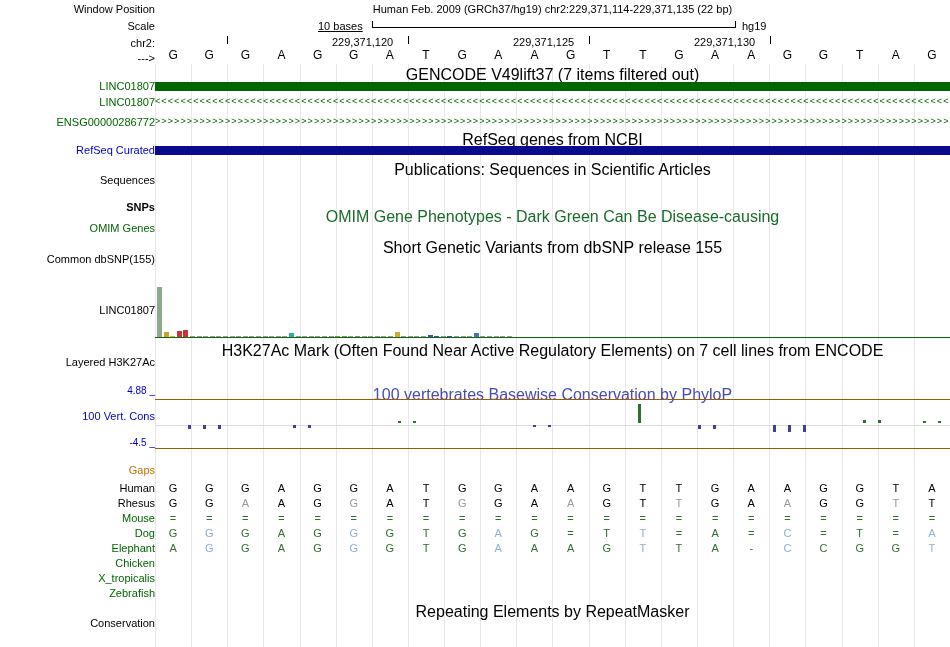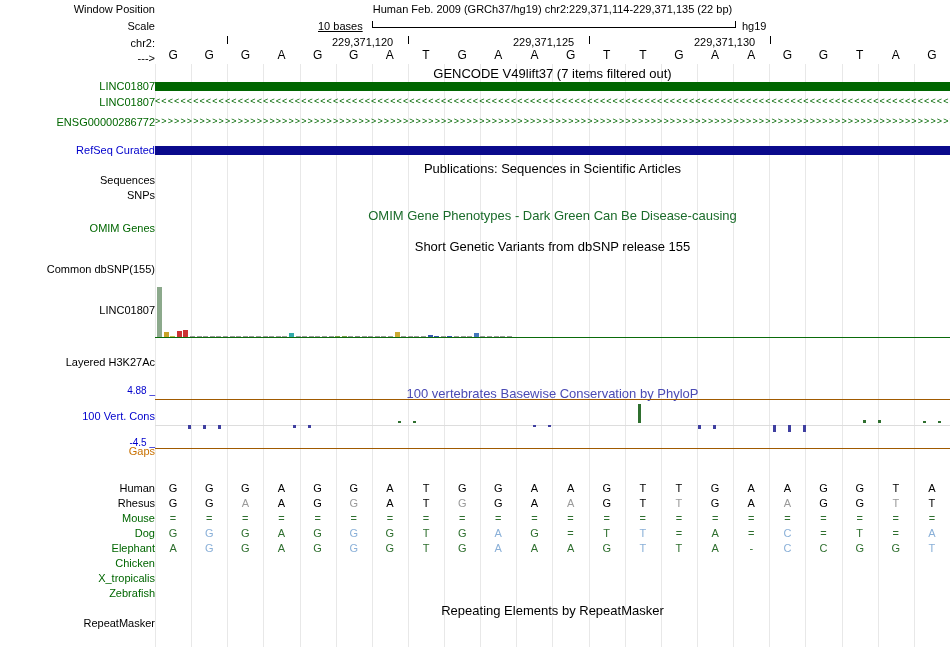--- a/index.html
+++ b/index.html
@@ -135,21 +135,21 @@
     height: 9px;
     background: #0a0a8c;
   }
   .label-green { color: #006600; }
   .label-blue  { color: #0000cc; }
   .label-orange{ color: #c87000; }
   .center-title {
     position: absolute;
     left: 155px; width: 795px;
     text-align: center;
-    font-size: 13px;
+    font-size: 16px;
     color: #000;
   }
   .center-title.green { color: #1a6b2a; }
   .center-title.blueish { color: #4a4ab4; }
   
   #gtex-plot {
     position: absolute;
     left: 155px;
     width: 795px;
     height: 56px;
@@ -297,34 +297,35 @@
   <div class="lbl label-green" style="top:97px;">LINC01807</div>
   <div class="track-area" style="top:96px; height:11px;">
     <div class="arrowline" id="arrows-left">&lt;&lt;&lt;&lt;&lt;&lt;&lt;&lt;&lt;&lt;&lt;&lt;&lt;&lt;&lt;&lt;&lt;&lt;&lt;&lt;&lt;&lt;&lt;&lt;&lt;&lt;&lt;&lt;&lt;&lt;&lt;&lt;&lt;&lt;&lt;&lt;&lt;&lt;&lt;&lt;&lt;&lt;&lt;&lt;&lt;&lt;&lt;&lt;&lt;&lt;&lt;&lt;&lt;&lt;&lt;&lt;&lt;&lt;&lt;&lt;&lt;&lt;&lt;&lt;&lt;&lt;&lt;&lt;&lt;&lt;&lt;&lt;&lt;&lt;&lt;&lt;&lt;&lt;&lt;&lt;&lt;&lt;&lt;&lt;&lt;&lt;&lt;&lt;&lt;&lt;&lt;&lt;&lt;&lt;&lt;&lt;&lt;&lt;&lt;&lt;&lt;&lt;&lt;&lt;&lt;&lt;&lt;&lt;&lt;&lt;&lt;&lt;&lt;&lt;&lt;&lt;&lt;&lt;&lt;&lt;&lt;&lt;&lt;&lt;&lt;&lt;&lt;&lt;&lt;&lt;&lt;&lt;&lt;&lt;&lt;&lt;&lt;&lt;&lt;&lt;&lt;&lt;&lt;&lt;&lt;&lt;&lt;&lt;&lt;&lt;&lt;&lt;&lt;&lt;&lt;&lt;&lt;&lt;&lt;&lt;&lt;&lt;&lt;&lt;&lt;&lt;&lt;&lt;&lt;&lt;&lt;&lt;&lt;&lt;&lt;&lt;&lt;&lt;&lt;&lt;&lt;&lt;&lt;&lt;&lt;&lt;&lt;&lt;&lt;&lt;&lt;&lt;&lt;&lt;&lt;&lt;&lt;&lt;&lt;&lt;</div>
   </div>
 
   <div class="lbl label-green" style="top:117px;">ENSG00000286772</div>
   <div class="track-area" style="top:116px; height:11px;">
     <div class="arrowline" id="arrows-right">&gt;&gt;&gt;&gt;&gt;&gt;&gt;&gt;&gt;&gt;&gt;&gt;&gt;&gt;&gt;&gt;&gt;&gt;&gt;&gt;&gt;&gt;&gt;&gt;&gt;&gt;&gt;&gt;&gt;&gt;&gt;&gt;&gt;&gt;&gt;&gt;&gt;&gt;&gt;&gt;&gt;&gt;&gt;&gt;&gt;&gt;&gt;&gt;&gt;&gt;&gt;&gt;&gt;&gt;&gt;&gt;&gt;&gt;&gt;&gt;&gt;&gt;&gt;&gt;&gt;&gt;&gt;&gt;&gt;&gt;&gt;&gt;&gt;&gt;&gt;&gt;&gt;&gt;&gt;&gt;&gt;&gt;&gt;&gt;&gt;&gt;&gt;&gt;&gt;&gt;&gt;&gt;&gt;&gt;&gt;&gt;&gt;&gt;&gt;&gt;&gt;&gt;&gt;&gt;&gt;&gt;&gt;&gt;&gt;&gt;&gt;&gt;&gt;&gt;&gt;&gt;&gt;&gt;&gt;&gt;&gt;&gt;&gt;&gt;&gt;&gt;&gt;&gt;&gt;&gt;&gt;&gt;&gt;&gt;&gt;&gt;&gt;&gt;&gt;&gt;&gt;&gt;&gt;&gt;&gt;&gt;&gt;&gt;&gt;&gt;&gt;&gt;&gt;&gt;&gt;&gt;&gt;&gt;&gt;&gt;&gt;&gt;&gt;&gt;&gt;&gt;&gt;&gt;&gt;&gt;&gt;&gt;&gt;&gt;&gt;&gt;&gt;&gt;&gt;&gt;&gt;&gt;&gt;&gt;&gt;&gt;&gt;&gt;&gt;&gt;&gt;&gt;&gt;&gt;&gt;&gt;&gt;&gt;&gt;&gt;</div>
   </div>
 
+  <div class="center-title" style="top:131px;">RefSeq genes from NCBI</div>
   <div class="lbl label-blue" style="top:145px;">RefSeq Curated</div>
   <div class="track-area" style="top:145px; height:10px;">
     <div class="bluebar" style="top:1px;"></div>
   </div>
 
   <div class="center-title" style="top:161px;">Publications: Sequences in Scientific Articles</div>
   <div class="lbl" style="top:175px;">Sequences</div>
-  <div class="lbl" style="top:190px;">SNPs</div>
+  <div class="lbl" style="top:202px;font-weight:bold;">SNPs</div>
 
   <div class="lbl label-green" style="top:223px;">OMIM Genes</div>
   <div class="center-title green" style="top:208px;">OMIM Gene Phenotypes - Dark Green Can Be Disease-causing</div>
 
   <div class="center-title" style="top:239px;">Short Genetic Variants from dbSNP release 155</div>
-  <div class="lbl" style="top:264px;">Common dbSNP(155)</div>
+  <div class="lbl" style="top:254px;">Common dbSNP(155)</div>
 
   <div class="lbl" style="top:305px;">LINC01807</div>
   <div id="gtex-plot" style="top:282px;">
       <div class="bar" style="height: 50px; left: 2px; background: rgb(140, 169, 140);"></div>
       <div class="bar" style="height: 5px; left: 8.6px; background: rgb(201, 162, 39);"></div>
       <div class="bar" style="height: 1px; left: 15.2px; background: rgb(189, 189, 77);"></div>
       <div class="bar" style="height: 6px; left: 21.8px; background: rgb(204, 51, 51);"></div>
       <div class="bar" style="height: 7px; left: 28.4px; background: rgb(204, 51, 51);"></div>
       <div class="bar" style="height: 1px; left: 35px; background: rgb(153, 153, 153);"></div>
       <div class="bar" style="height: 1px; left: 41.6px; background: rgb(153, 153, 153);"></div>
@@ -370,20 +371,21 @@
       <div class="bar" style="height: 1px; left: 305.6px; background: rgb(153, 153, 153);"></div>
       <div class="bar" style="height: 1px; left: 312.2px; background: rgb(153, 153, 153);"></div>
       <div class="bar" style="height: 4px; left: 318.8px; background: rgb(68, 119, 187);"></div>
       <div class="bar" style="height: 1px; left: 325.4px; background: rgb(153, 153, 153);"></div>
       <div class="bar" style="height: 1px; left: 332px; background: rgb(153, 153, 153);"></div>
       <div class="bar" style="height: 1px; left: 338.6px; background: rgb(153, 153, 153);"></div>
       <div class="bar" style="height: 1px; left: 345.2px; background: rgb(153, 153, 153);"></div>
       <div class="bar" style="height: 1px; left: 351.8px; background: rgb(153, 153, 153);"></div>
     </div>
 
+  <div class="center-title" style="top:342px;">H3K27Ac Mark (Often Found Near Active Regulatory Elements) on 7 cell lines from ENCODE</div>
   <div class="lbl" style="top:357px;">Layered H3K27Ac</div>
 
   <div class="center-title blueish" style="top:386px;">100 vertebrates Basewise Conservation by PhyloP</div>
   <div class="axislbl" style="top:385px;">4.88 _</div>
   <div class="axislbl" style="top:437px;">-4.5 _</div>
   <div class="lbl label-blue" style="top:411px;">100 Vert. Cons</div>
   <div id="cons-plot" style="top:399px;">
     <div class="midline" style="top:25px;"></div>
   <div class="cbar" style="left: 33px; top: 25px; height: 4.3177px; background: rgb(63, 63, 160);"></div>
       <div class="cbar" style="left: 48px; top: 25px; height: 4.3177px; background: rgb(63, 63, 160);"></div>
@@ -399,21 +401,21 @@
       <div class="cbar" style="left: 558px; top: 25px; height: 3.83795px; background: rgb(63, 63, 160);"></div>
       <div class="cbar" style="left: 618px; top: 25px; height: 7.19616px; background: rgb(63, 63, 160);"></div>
       <div class="cbar" style="left: 633px; top: 25px; height: 7.19616px; background: rgb(63, 63, 160);"></div>
       <div class="cbar" style="left: 648px; top: 25px; height: 7.19616px; background: rgb(63, 63, 160);"></div>
       <div class="cbar" style="left: 708px; bottom: 25px; height: 2.87846px; background: rgb(47, 111, 47);"></div>
       <div class="cbar" style="left: 723px; bottom: 25px; height: 2.87846px; background: rgb(47, 111, 47);"></div>
       <div class="cbar" style="left: 768px; bottom: 25px; height: 2.39872px; background: rgb(47, 111, 47);"></div>
       <div class="cbar" style="left: 783px; bottom: 25px; height: 2.39872px; background: rgb(47, 111, 47);"></div>
     </div>
 
-  <div class="lbl label-orange" style="top:446px;">Gaps</div>
+  <div class="lbl label-orange" style="top:465px;">Gaps</div>
 
   <div id="multiz-rows">
       <div class="sp-lbl" style="top: 482px;">Human</div>
       <div class="alnrow" style="top: 482px;">
         <span class="ch" style="left: 18.0682px; color: rgb(0, 0, 0);">G</span>
         <span class="ch" style="left: 54.2045px; color: rgb(0, 0, 0);">G</span>
         <span class="ch" style="left: 90.3409px; color: rgb(0, 0, 0);">G</span>
         <span class="ch" style="left: 126.477px; color: rgb(0, 0, 0);">A</span>
         <span class="ch" style="left: 162.614px; color: rgb(0, 0, 0);">G</span>
         <span class="ch" style="left: 198.75px; color: rgb(0, 0, 0);">G</span>
@@ -536,15 +538,15 @@
       </div>
       <div class="sp-lbl green" style="top: 557px;">Chicken</div>
       <div class="alnrow" style="top: 557px;"></div>
       <div class="sp-lbl green" style="top: 572px;">X_tropicalis</div>
       <div class="alnrow" style="top: 572px;"></div>
       <div class="sp-lbl green" style="top: 587px;">Zebrafish</div>
       <div class="alnrow" style="top: 587px;"></div>
     </div>
 
   <div class="center-title" style="top:603px;">Repeating Elements by RepeatMasker</div>
-  <div class="lbl" style="top:618px;">RepeatMasker</div>
+  <div class="lbl" style="top:618px;">Conservation</div>
 
 </div>
 
 </body></html>

